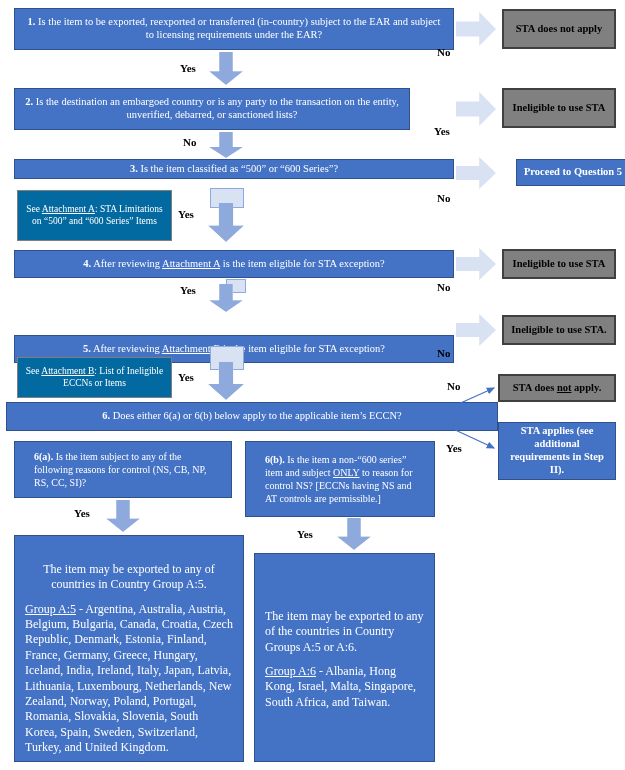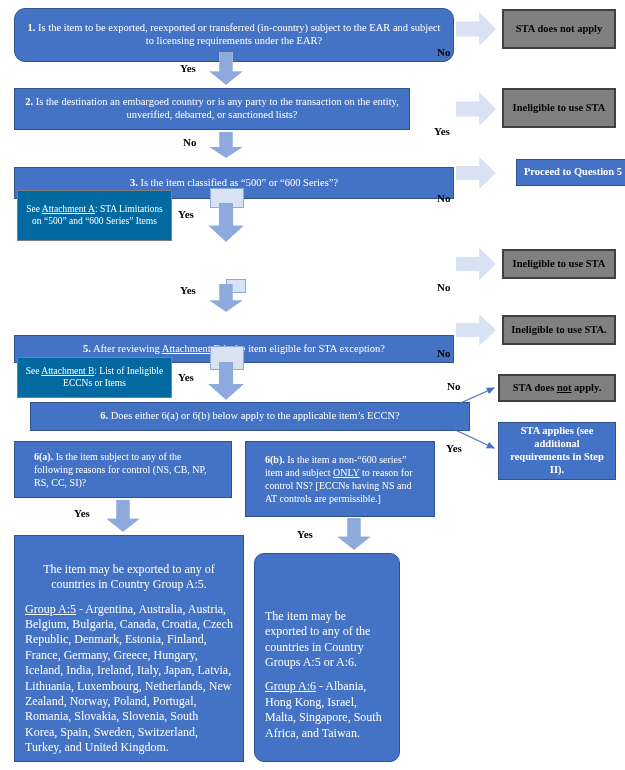--- a/index.html
+++ b/index.html
@@ -113,21 +113,21 @@
     left: 0; top: 0;
     width: 625px; height: 770px;
     pointer-events: none;
   }
 </style>
 </head>
 <body>
 
 <div id="canvas">
 
-  <div class="box blue q-text" style="left:14px; top:8px; width:440px; height:54px;border-radius:11px;">
+  <div class="box blue q-text" style="left:14px; top:8px; width:440px; height:42px;">
     <span>
       <b>1.</b><span> Is the item to be exported, reexported or transferred (in-country) subject to the EAR and subject to licensing requirements under the EAR?</span>
     </span>
   </div>
 
   <div class="arrow arrow-right" style="left:456px; top:12px; width:40px; height:34px;"></div>
   <div class="label" style="left:437px; top:46px;">No</div>
 
   <div class="box gray res-text" style="left:502px; top:9px; width:114px; height:40px;">
     <span>STA does not apply</span>
@@ -145,21 +145,21 @@
   <div class="arrow arrow-right" style="left:456px; top:92px; width:40px; height:34px;"></div>
   <div class="label" style="left:434px; top:125px;">Yes</div>
 
   <div class="box gray res-text" style="left:502px; top:88px; width:114px; height:40px;">
     <span>Ineligible to use STA</span>
   </div>
 
   <div class="arrow arrow-down" style="left:209px; top:132px; width:34px; height:26px;"></div>
   <div class="label" style="left:183px; top:136px;">No</div>
 
-  <div class="box blue q-text" style="left:14px; top:167px; width:440px; height:32px;">
+  <div class="box blue q-text" style="left:14px; top:159px; width:440px; height:20px;align-items:flex-end;">
     <span>
       <b>3.</b><span> Is the item classified as “500” or “600 Series”?</span>
     </span>
   </div>
 
   <div class="arrow arrow-right" style="left:456px; top:157px; width:40px; height:32px;"></div>
   <div class="label" style="left:437px; top:192px;">No</div>
 
   <div class="box blue-hdr res-text" style="left:516px; top:159px; width:114px; height:27px;">
     <span>Proceed to Question 5</span>
@@ -168,20 +168,25 @@
   <div class="box orange small-text" style="left:17px; top:190px; width:155px; height:51px;">
     <span>
       <span>See </span><u>Attachment A</u><span>: STA Limitations on “500” and “600 Series” Items</span>
     </span>
   </div>
 
   <div class="arrow arrow-stub" style="left:210px; top:188px; width:32px; height:18px;"></div>
   <div class="arrow arrow-down" style="left:208px; top:203px; width:36px; height:39px;"></div>
   <div class="label" style="left:178px; top:208px;">Yes</div>
 
+  <div class="box blue q-text" style="left:14px; top:250px; width:440px; height:28px;">
+    <span>
+      <b>4.</b><span> After reviewing </span><u>Attachment A</u><span> is the item eligible for STA exception?</span>
+    </span>
+  </div>
 
   <div class="arrow arrow-right" style="left:456px; top:248px; width:40px; height:32px;"></div>
   <div class="label" style="left:437px; top:281px;">No</div>
 
   <div class="box gray res-text" style="left:502px; top:249px; width:114px; height:30px;">
     <span>Ineligible to use STA</span>
   </div>
 
   <div class="arrow arrow-stub" style="left:226px; top:279px; width:18px; height:12px;"></div>
   <div class="arrow arrow-down" style="left:209px; top:284px; width:34px; height:28px;"></div>
@@ -203,21 +208,21 @@
   </div>
 
   <div class="box gray res-text" style="left:502px; top:315px; width:114px; height:30px;">
     <span>Ineligible to use STA.</span>
   </div>
 
   <div class="arrow arrow-stub" style="left:210px; top:346px; width:32px; height:22px;"></div>
   <div class="arrow arrow-down" style="left:208px; top:362px; width:36px; height:38px;"></div>
   <div class="label" style="left:178px; top:371px;">Yes</div>
 
-  <div class="box blue q-text" style="left:30px; top:402px; width:440px; height:29px;">
+  <div class="box blue q-text" style="left:6px; top:402px; width:492px; height:29px;">
     <span>
       <b>6.</b><span> Does either 6(a) or 6(b) below apply to the applicable item’s ECCN?</span>
     </span>
   </div>
 
   <svg class="overlay">
     <defs>
       <marker id="ah" markerWidth="7" markerHeight="7" refX="6" refY="3" orient="auto">
         <path d="M0,0 L7,3 L0,6 z" fill="#4472C4"></path>
       </marker>
@@ -258,21 +263,21 @@
   <div class="label" style="left:297px; top:528px;">Yes</div>
 
   <div class="box blue" style="left:14px; top:535px; width:230px; height:227px; align-items:flex-start;">
     <span class="list-box">
       <span class="center">The item may be exported to any of countries in Country Group A:5.</span>
       <span class="gap"></span>
       <u>Group A:5</u><span> - Argentina, Australia, Austria, Belgium, Bulgaria, Canada, Croatia, Czech Republic, Denmark, Estonia, Finland, France, Germany, Greece, Hungary, Iceland, India, Ireland, Italy, Japan, Latvia, Lithuania, Luxembourg, Netherlands, New Zealand, Norway, Poland, Portugal, Romania, Slovakia, Slovenia, South Korea, Spain, Sweden, Switzerland, Turkey, and United Kingdom.</span>
     </span>
   </div>
 
-  <div class="box blue" style="left:254px; top:553px; width:146px; height:209px; align-items:flex-start;border-radius:10px;">
+  <div class="box blue" style="left:254px; top:553px; width:181px; height:209px; align-items:flex-start;">
     <span class="list-box" style="padding-top:55px;">
       <span>The item may be exported to any of the countries in Country Groups A:5 or A:6.</span>
       <span class="gap"></span>
       <u>Group A:6</u><span> - Albania, Hong Kong, Israel, Malta, Singapore, South Africa, and Taiwan.</span>
     </span>
   </div>
 
 </div>
 
 </body></html>

